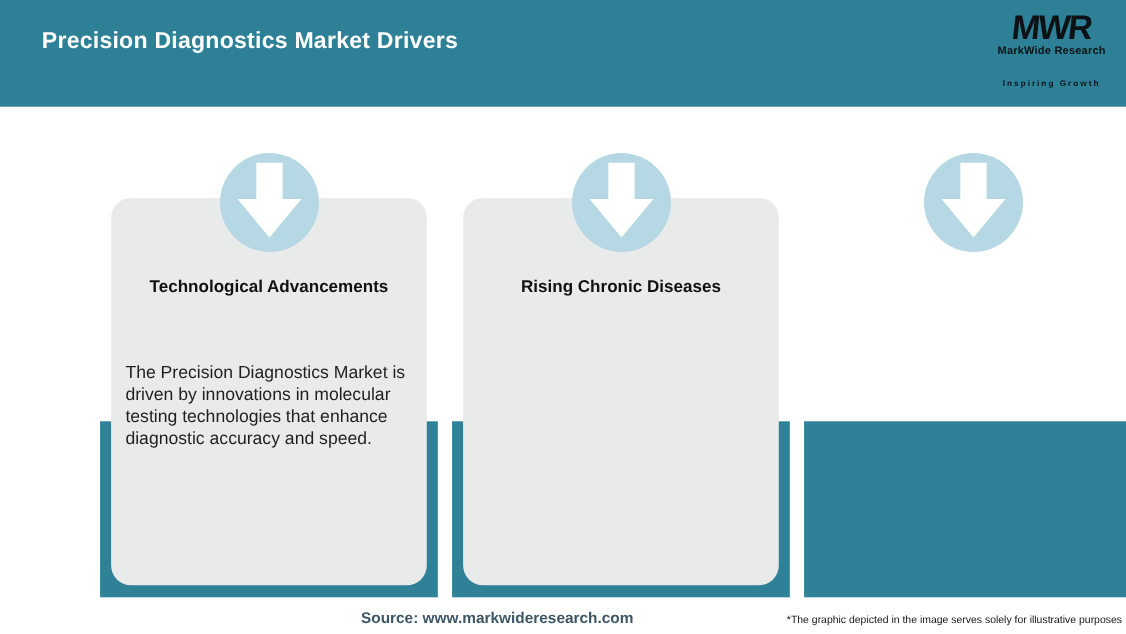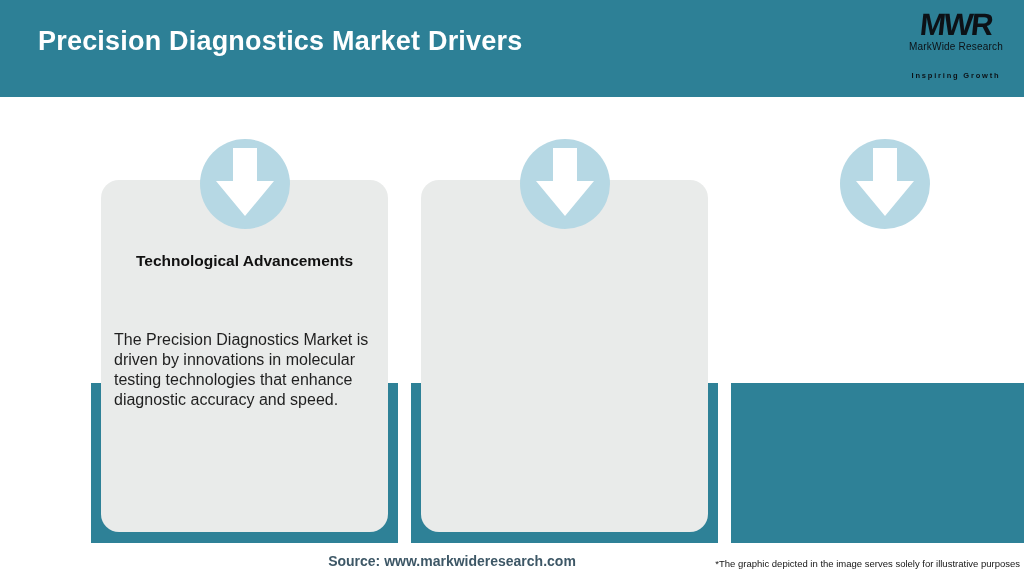--- a/index.html
+++ b/index.html
@@ -15,21 +15,21 @@
   
   .header {
     position: absolute;
     top: 0; left: 0;
     width: 1024px; height: 97px;
     background: #2D8096;
   }
   .header-title {
     position: absolute;
     left: 38px; top: 26px;
-    font-size: 27px;
+    font-size: 21px;
     font-weight: bold;
     color: #ffffff;
     letter-spacing: 0.2px;
   }
   .logo {
     position: absolute;
     top: 9px; right: 13px;
     width: 110px;
     text-align: center;
     color: #0c1116;
@@ -38,21 +38,21 @@
   .logo-monogram {
     font-size: 31px;
     font-weight: 800;
     letter-spacing: -2px;
     transform: skewX(-6deg);
     display: inline-block;
   }
   .logo-company {
     margin-top: 2px;
     font-size: 10px;
-    font-weight: normal;
+    font-weight: bold;
     letter-spacing: 0.2px;
   }
   .logo-tagline {
     margin-top: 20px;
     font-size: 7.5px;
     font-weight: bold;
     letter-spacing: 1.8px;
   }
 
   
@@ -147,20 +147,21 @@
       </div>
       <svg class="arrow-circle" viewBox="0 0 90 90">
         <circle cx="45" cy="45" r="45" fill="#B6D8E4"></circle>
         <path d="M33 9 H57 V42 H74 L45 77 L16 42 H33 Z" fill="#ffffff"></path>
       </svg>
     </div>
 
     <div class="card-wrap">
       <div class="band"></div>
       <div class="card">
+        <div class="card-title">Rising Chronic Diseases</div>
       </div>
       <svg class="arrow-circle" viewBox="0 0 90 90">
         <circle cx="45" cy="45" r="45" fill="#B6D8E4"></circle>
         <path d="M33 9 H57 V42 H74 L45 77 L16 42 H33 Z" fill="#ffffff"></path>
       </svg>
     </div>
 
     <div class="card-wrap">
       <div class="band"></div>
       <svg class="arrow-circle" viewBox="0 0 90 90">

